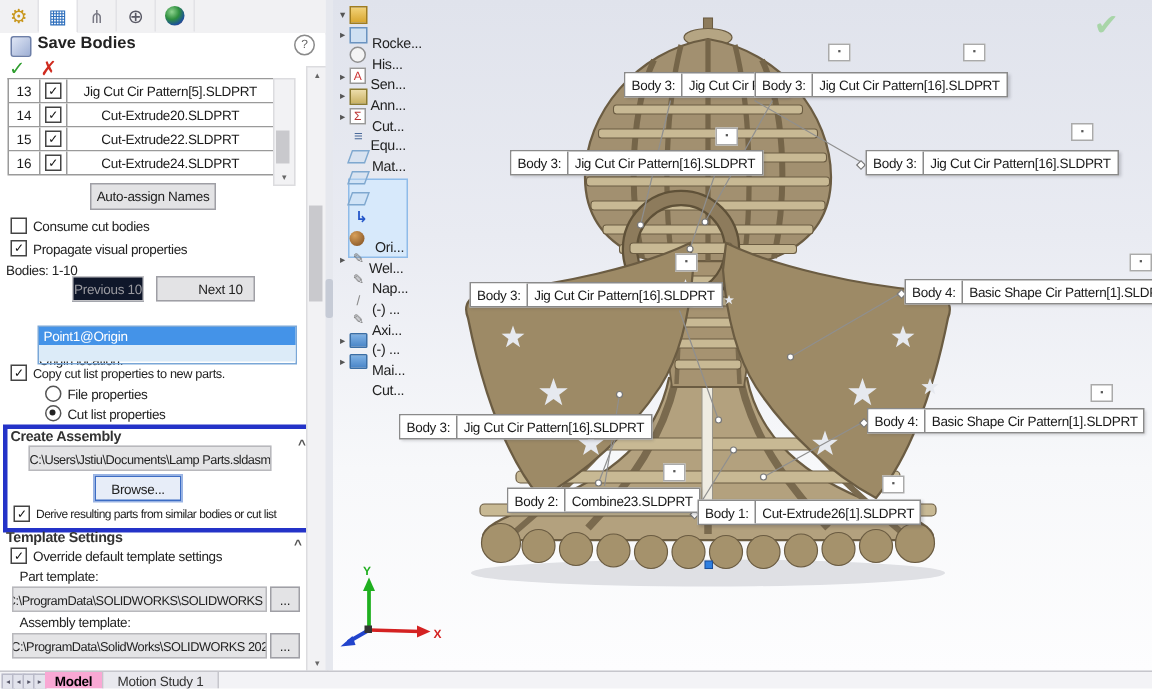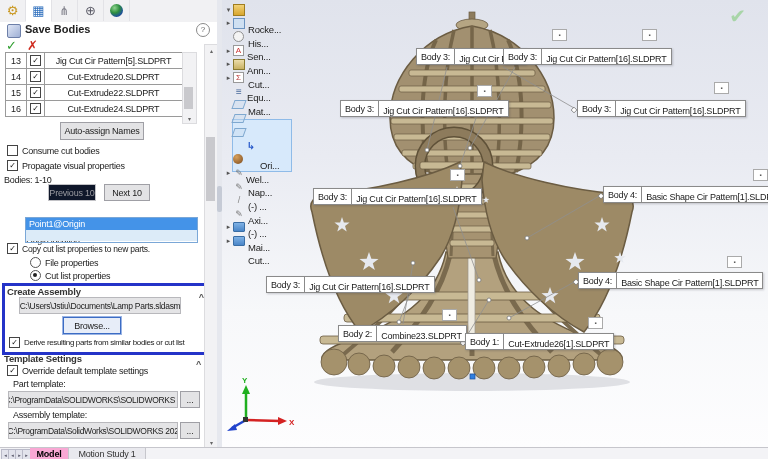--- a/index.html
+++ b/index.html
@@ -73,21 +73,21 @@
       background:linear-gradient(180deg,#e0e3ec 0%,#e9ebf2 35%,#f7f8fa 70%,#fdfdfe 100%);}
   .confirm-check{position:absolute;right:22px;top:4px;font-size:20px;font-weight:bold;color:#a8d5a8;}
   
   .tree{position:absolute;left:2px;top:3px;width:70px;}
   .trow{display:flex;align-items:center;height:13.6px;}
   .texp{width:9px;font-size:7px;color:#555;text-align:center;flex:none;}
   .ticon{width:12px;height:11px;flex:none;margin-right:3px;display:flex;align-items:center;
          justify-content:center;font-size:9px;}
   .tlabel{font-size:9.5px;color:#222;letter-spacing:-0.2px;white-space:nowrap;margin-top:40px;}
   .selbox{display:flex;align-items:center;background:#d7e9fb;border:1px solid #8fbbe8;
-          padding:0 12px;margin-left:-1px;}
+          padding:0 2px;margin-left:-1px;}
   .i-part{background:linear-gradient(#f2d278,#d8a62e);border:1px solid #a07d20;width:10px;height:10px;}
   .i-history{background:#cfe0f2;border:1px solid #6b93c0;width:10px;height:9px;}
   .i-sensors{background:#f4f4f4;border:1px solid #909090;border-radius:50%;width:9px;height:9px;}
   .i-ann{background:#fff;border:1px solid #999;width:9px;height:9px;color:#c33;font-size:8px;
          line-height:9px;text-align:center;}
   .i-ann::after{content:"A";}
   .i-cutlist{background:linear-gradient(#ecddaa,#c9b162);border:1px solid #8a7a30;width:10px;height:9px;}
   .i-eq{background:#fff;border:1px solid #999;width:9px;height:9px;color:#b33;font-size:8px;
         line-height:9px;text-align:center;}
   .i-eq::after{content:"Σ";}
@@ -101,21 +101,21 @@
           background:radial-gradient(circle at 35% 30%,#d8a05a,#7a4a1e);}
   .i-sketch{color:#777;font-size:9px;}
   .i-sketch::after{content:"✎";}
   .i-axis{color:#888;font-size:9px;}
   .i-axis::after{content:"/";}
   .i-folder{width:11px;height:8px;background:linear-gradient(#7fb2e5,#4a86c8);
             border:1px solid #3a6ea5;border-radius:1px;}
   
   .callout{position:absolute;display:flex;height:15px;border:1px solid #8a8a8a;background:#fff;
            font-size:9px;white-space:nowrap;box-shadow:1px 1px 2px rgba(60,60,70,.25);
-           letter-spacing:-0.2px;align-items:flex-end;}
+           letter-spacing:-0.2px;align-items:center;}
   .co-body{padding:0 4px;border-right:1px solid #8a8a8a;height:100%;display:flex;
            align-items:center;background:#fff;}
   .co-file{padding:0 4px;overflow:hidden;}
   .pin{position:absolute;width:13px;height:10px;background:#fff;border:1px solid #aaa;
        display:flex;align-items:center;justify-content:center;font-size:6px;color:#555;}
   .pin::after{content:"▪";}
   
   .bbar{position:absolute;left:0;top:447px;width:768px;height:12px;background:#f3f3f6;
         border-top:1px solid #c6c6cc;}
   .nav{position:absolute;top:1px;width:7px;height:9px;background:#e2e3ec;border:1px solid #b9bac8;
@@ -200,21 +200,21 @@
     <span class="cb"></span>
     <span>Consume cut bodies</span>
   </div>
   <div class="chkrow" style="left:7px;top:160px;">
     <span class="cb checked"></span>
     <span>Propagate visual properties</span>
   </div>
 
   <div class="lbl" style="left:4px;top:175px;">Bodies: 1-10</div>
   <div class="btn disabled" style="left:48px;top:184px;width:46px;height:15px;">Previous 10</div>
-  <div class="btn" style="left:104px;top:184px;width:44px;height:15px;">Next 10</div>
+  <div class="btn" style="left:104px;top:184px;width:44px;height:15px;padding-left:20px;">Next 10</div>
 
   <div class="lbl" style="left:26px;top:205px;margin-top:30px;">Origin location:</div>
   <div class="origin-list">
     <div class="origin-sel">Point1@Origin</div>
     <div class="origin-empty"></div>
   </div>
 
   <div class="chkrow" style="left:7px;top:243px;font-size:8.5px;">
     <span class="cb checked"></span>
     <span>Copy cut list  properties to new parts.</span>

